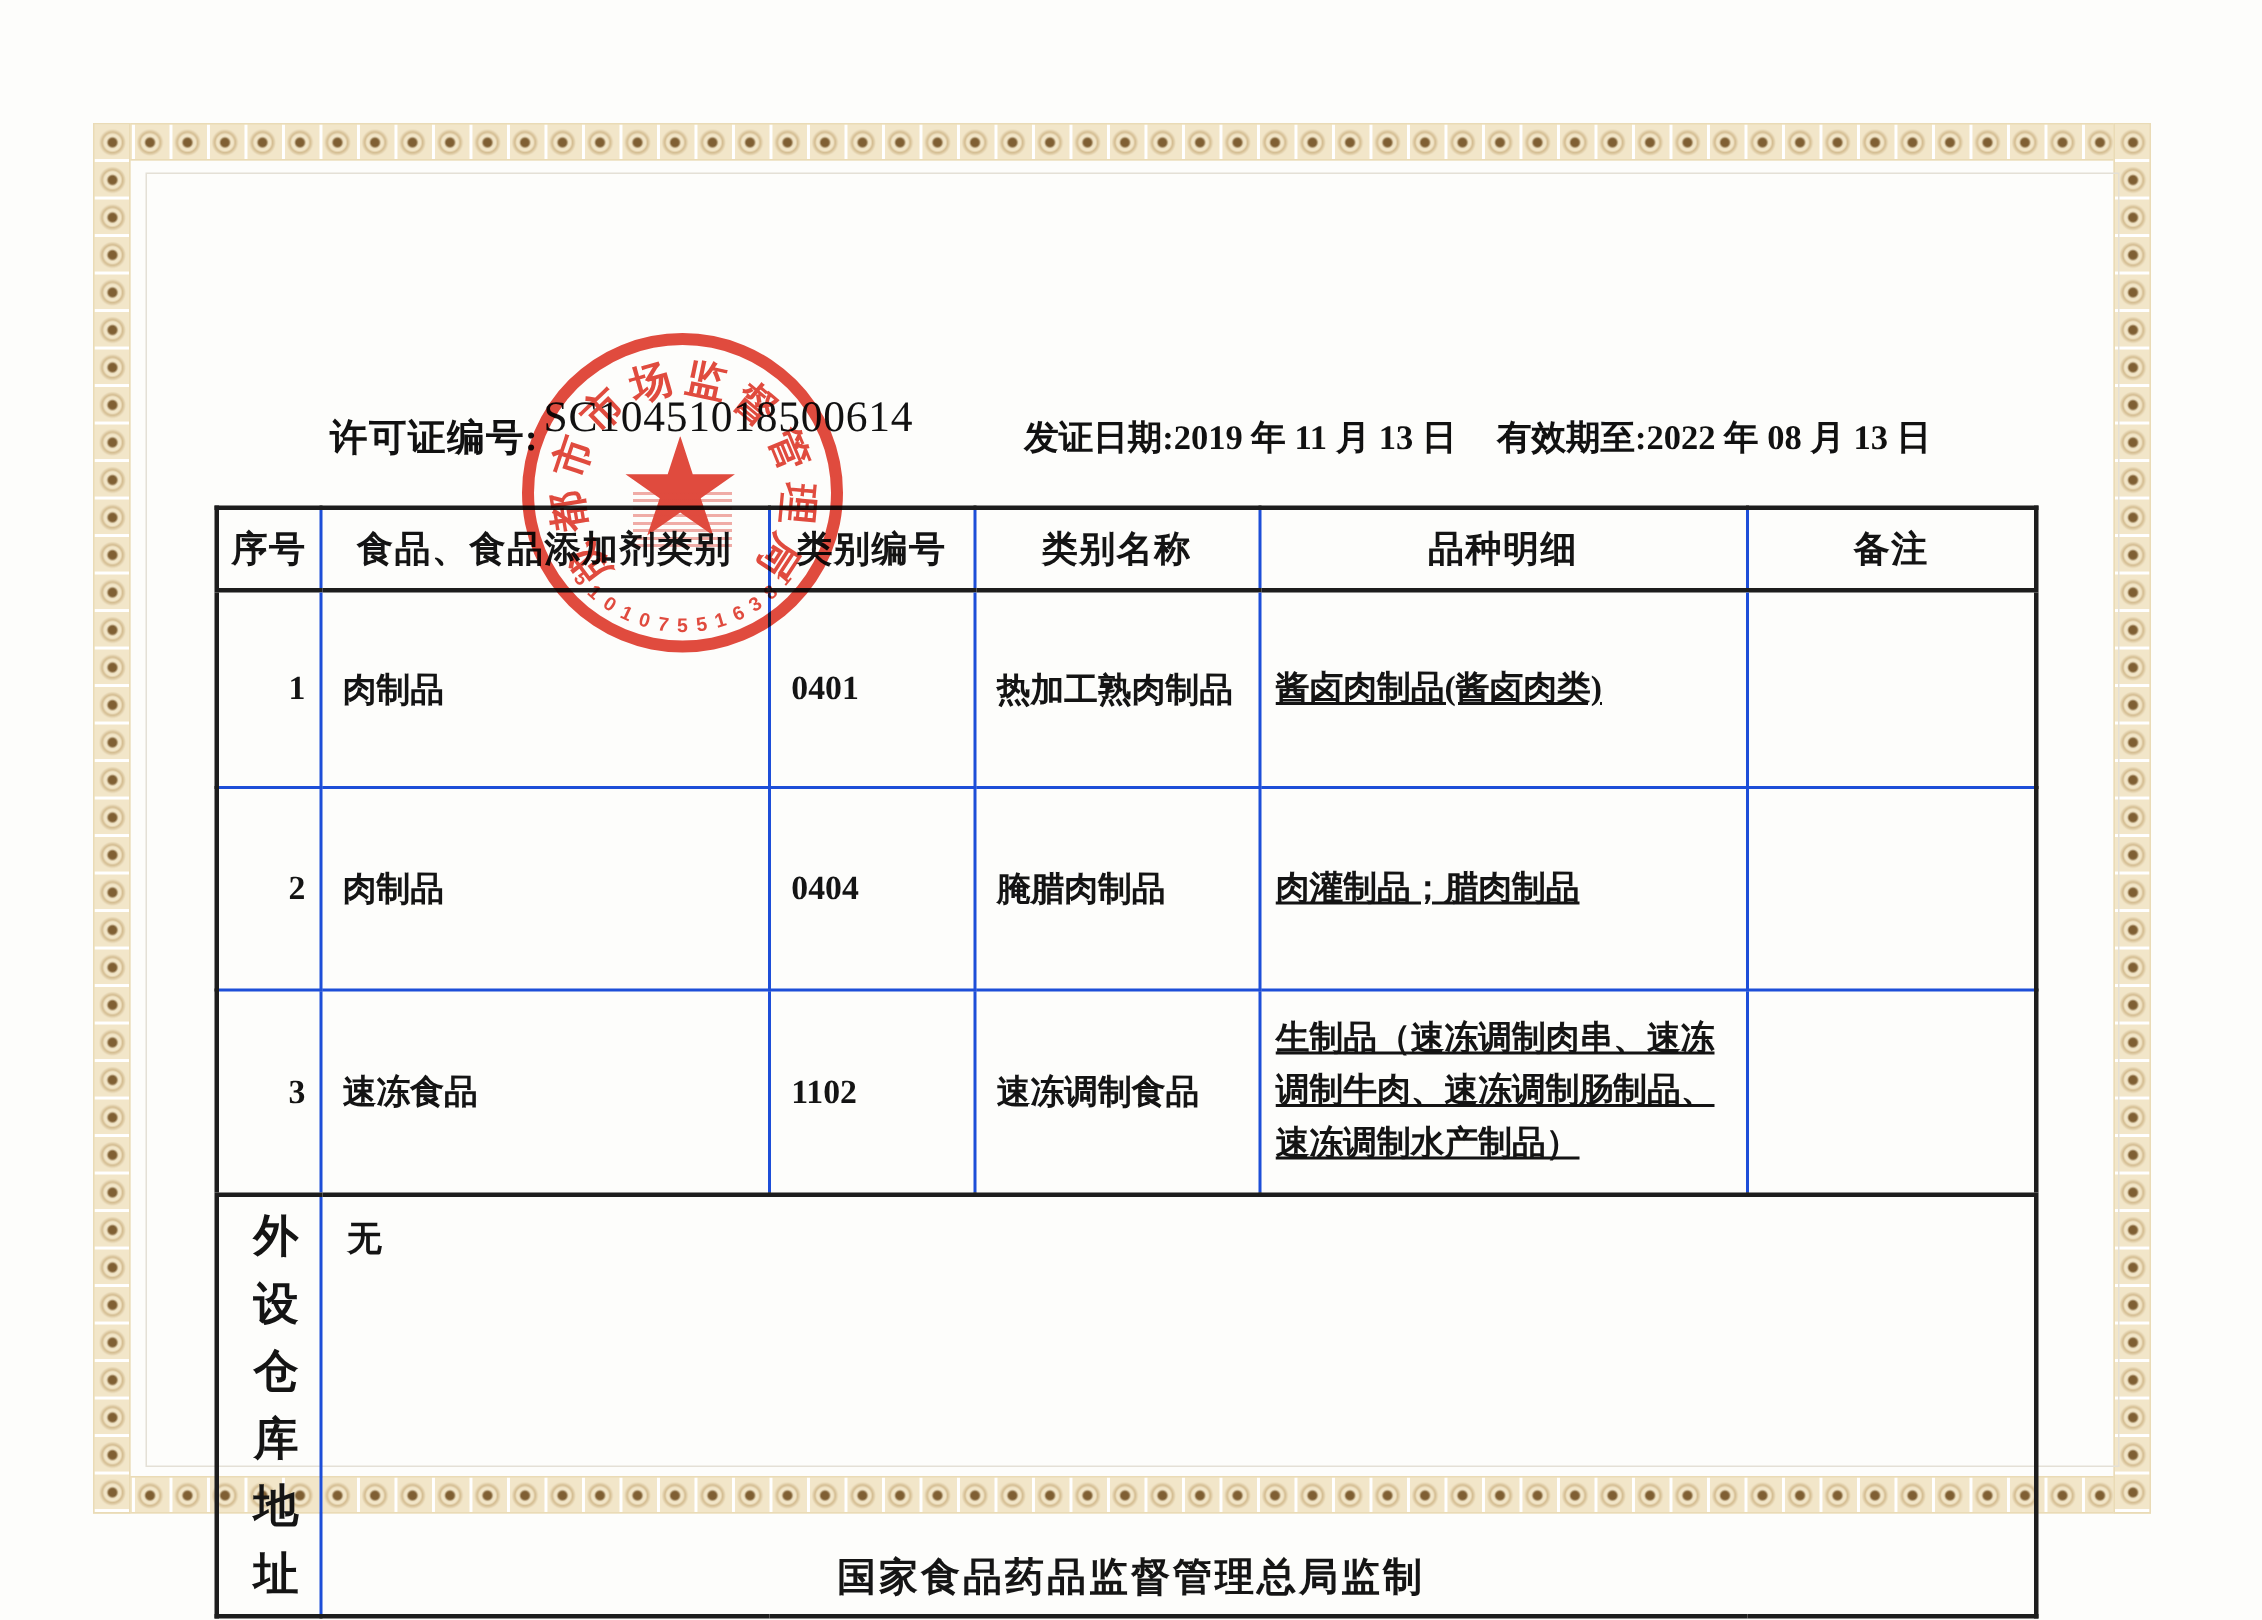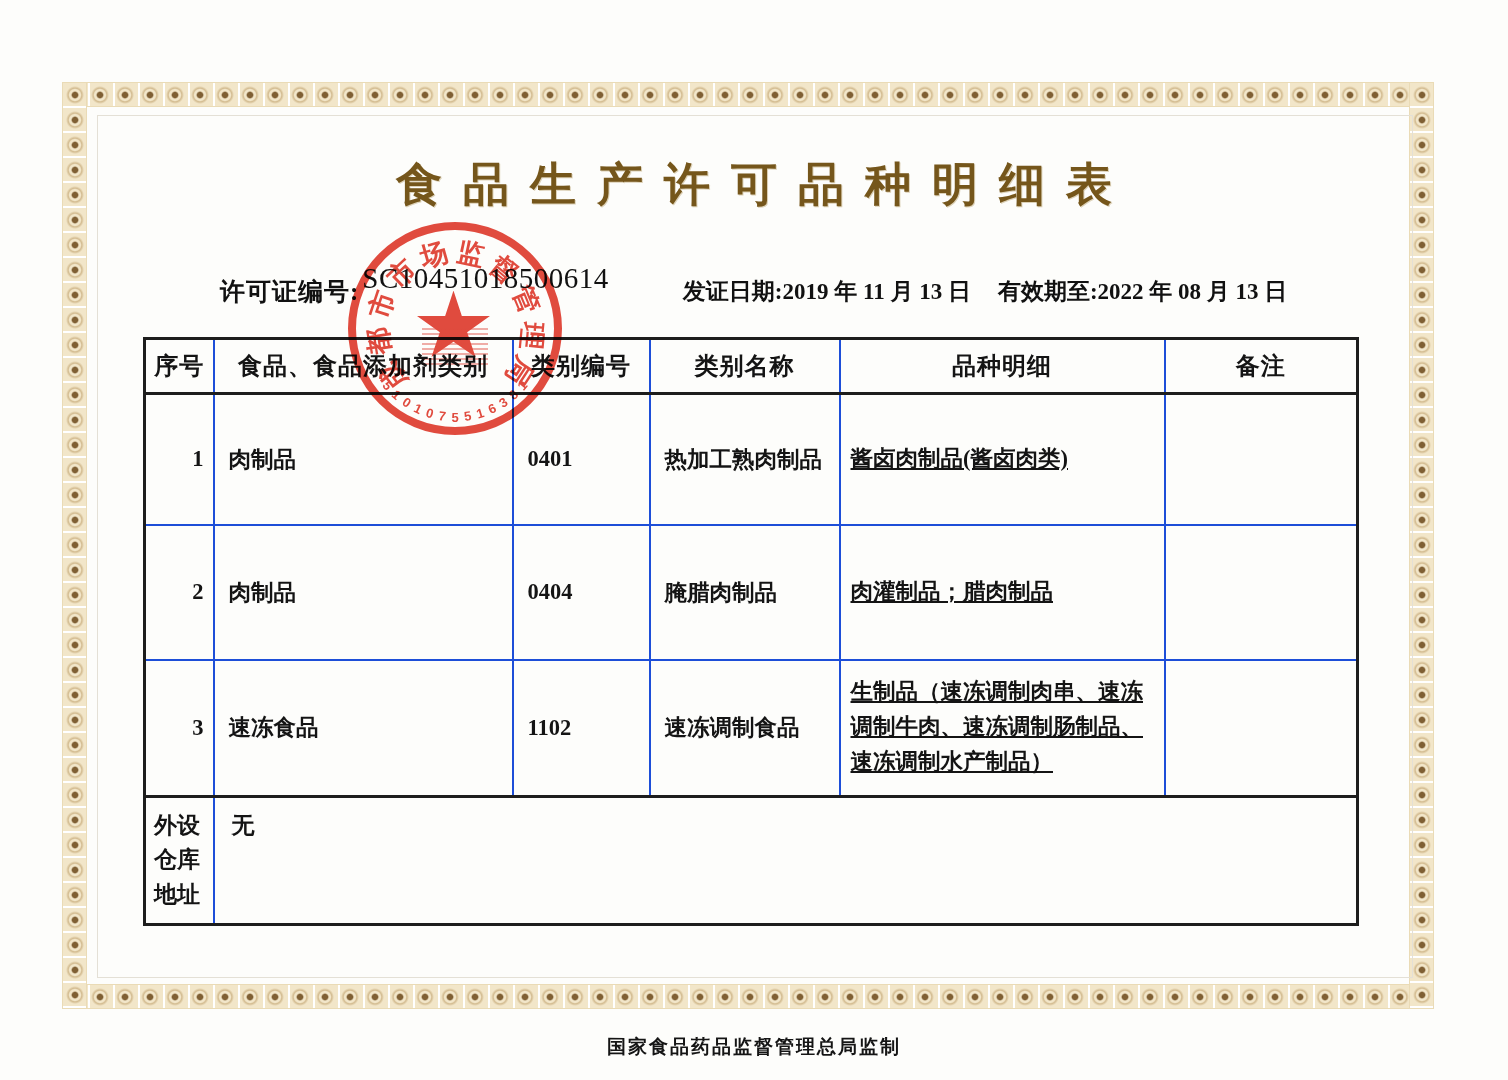--- a/index.html
+++ b/index.html
@@ -65,33 +65,33 @@
     border-bottom:3px solid #1d1d1d; letter-spacing:1px;
   }
   .license-table tbody td{ font-size:22.5px; font-weight:600; vertical-align:middle; }
   tr.row-1 td{ height:131px;}
   tr.row-2 td{ height:135px;}
   tr.row-3 td{ height:137px;margin-top:41px;}
   td.cell-no{ text-align:right; padding-right:9px;}
   td.cell-cat,td.cell-code,td.cell-name{ padding-left:14px;}
   td.cell-detail{ padding:8px 10px; line-height:1.55;text-decoration:underline;}
   tr.warehouse-row th{
-    height:128px; font-size:23px; font-weight:700; text-align:left;
-    padding:4px 4px 4px 8px; line-height:1.5; word-break:break-all;
+    height:128px; font-size:30px; font-weight:700; text-align:left;
+    padding:4px 4px 4px 23px; line-height:1.5; word-break:break-all;
     vertical-align:middle; border-top:3px solid #1d1d1d;
   }
   tr.warehouse-row td{
     vertical-align:top; padding:12px 0 0 17px; font-size:23px; font-weight:600;
     border-top:3px solid #1d1d1d;
   }
 
   
   .doc-footer{
     position:absolute; left:0; right:0; top:1034px; text-align:center;
-    font-size:19px; font-weight:700; letter-spacing:2px; color:#151515;
+    font-size:26px; font-weight:700; letter-spacing:2px; color:#151515;
   }
 
   
   .seal{
     position:absolute; left:348px; top:222px; width:214px; height:213px;
     mix-blend-mode:multiply; opacity:.9; pointer-events:none;
   }
   .seal-ring{ position:absolute; left:0; top:0; right:0; bottom:0;
     border:8px solid #df372a; border-radius:50%; box-sizing:border-box;}
   .seal-star{
@@ -116,21 +116,20 @@
 <body>
 
 <div class="page">
 
   <div class="tile tile-h frame-top"></div>
   <div class="tile tile-h frame-bottom"></div>
   <div class="tile tile-v frame-left"></div>
   <div class="tile tile-v frame-right"></div>
   <div class="inner-line"></div>
 
-  <div class="doc-title">食品生产许可品种明细表</div>
 
   <div class="license-line">
     <span class="license-label">许可证编号:</span>
     <span class="license-number">SC10451018500614</span>
     <span class="issue-date">发证日期:2019 年 11 月 13 日</span>
     <span class="valid-until">有效期至:2022 年 08 月 13 日</span>
   </div>
 
   <table class="license-table">
     <colgroup>

